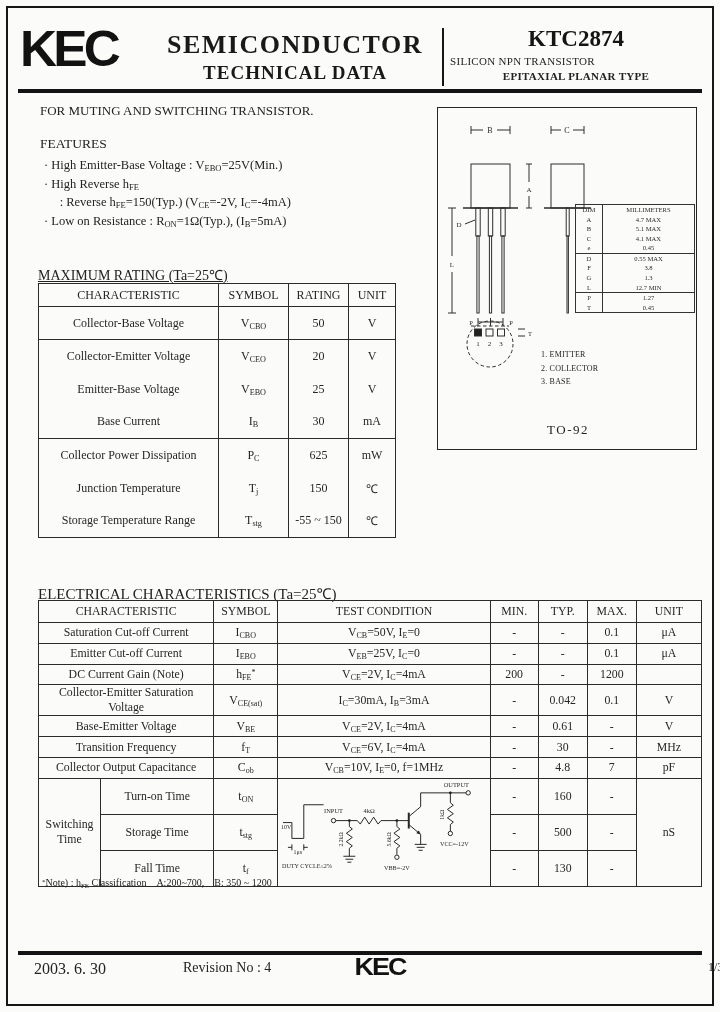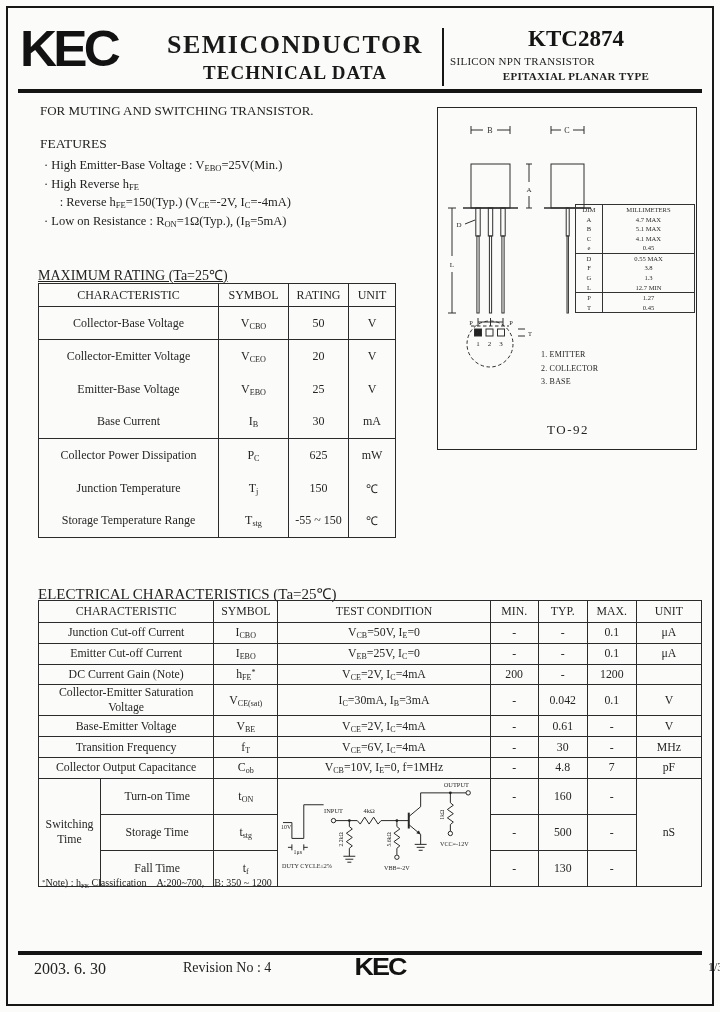--- a/index.html
+++ b/index.html
@@ -305,21 +305,21 @@
         <tr>
           <th colspan="2">CHARACTERISTIC</th>
           <th>SYMBOL</th>
           <th>TEST CONDITION</th>
           <th>MIN.</th>
           <th>TYP.</th>
           <th>MAX.</th>
           <th>UNIT</th>
         </tr>
         <tr>
-          <td class="cl" colspan="2">Junction Cut-off Current</td>
+          <td class="cl" colspan="2">Saturation Cut-off Current</td>
           <td>I<sub>CBO</sub></td>
           <td class="tc">V<sub>CB</sub>=50V, I<sub>E</sub>=0</td>
           <td>-</td>
           <td>-</td>
           <td>0.1</td>
           <td>μA</td>
         </tr>
         <tr>
           <td class="cl" colspan="2">Emitter Cut-off Current</td>
           <td>I<sub>EBO</sub></td>

